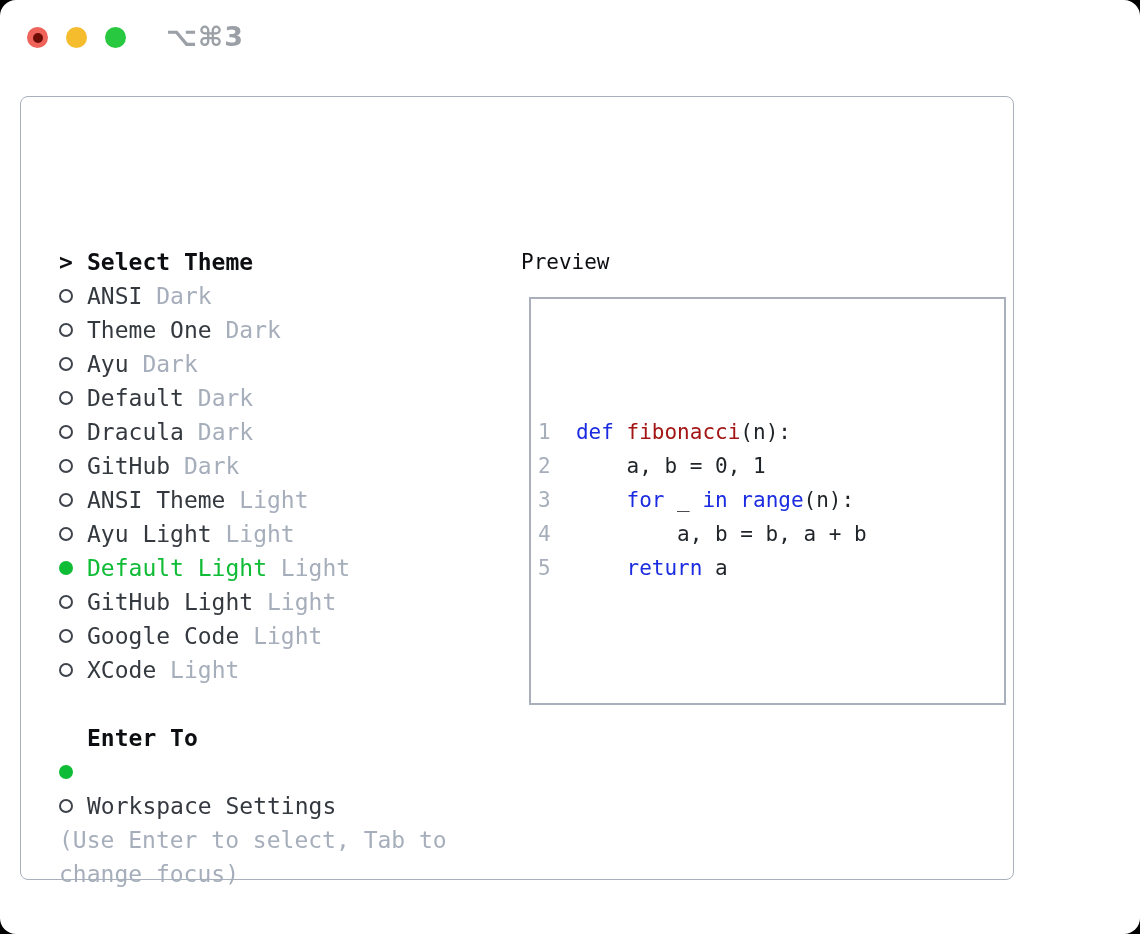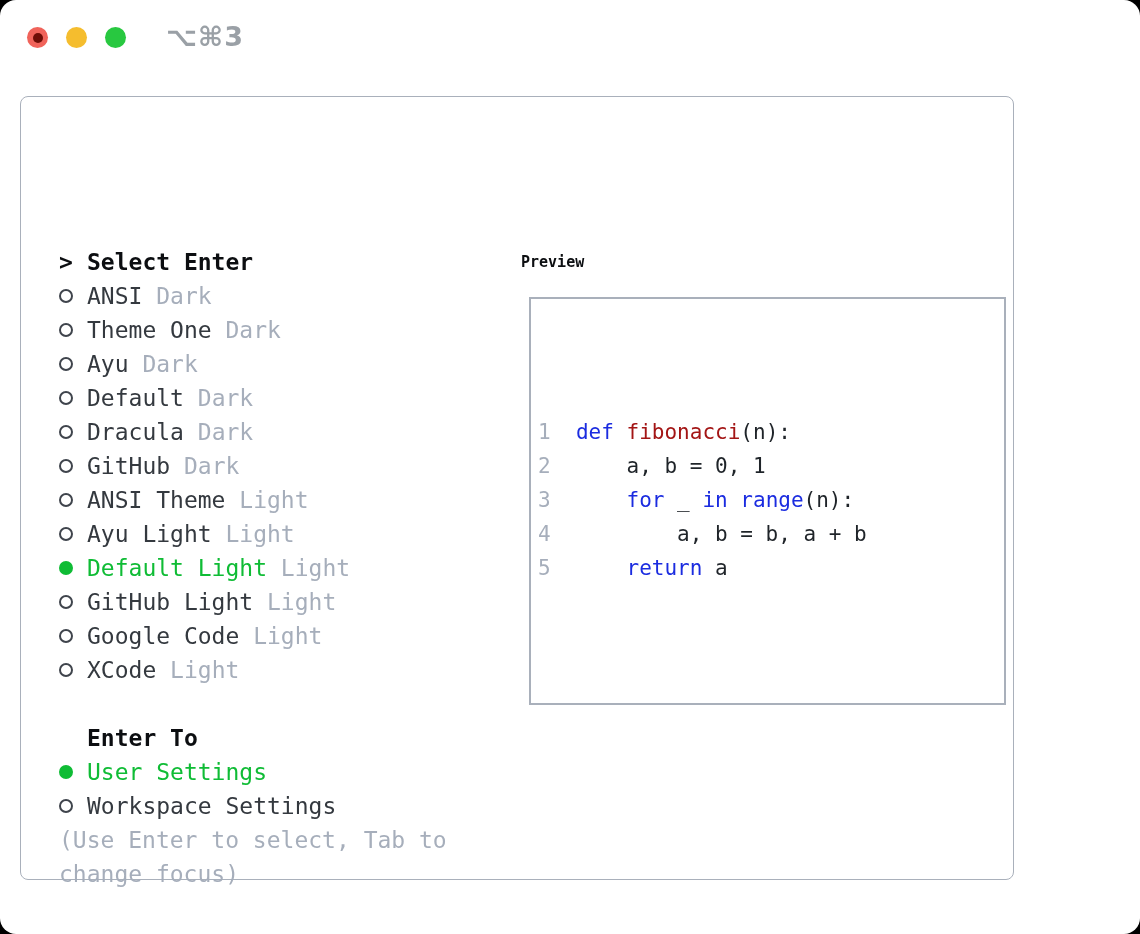--- a/index.html
+++ b/index.html
@@ -45,21 +45,21 @@
   .circle{width:14px;height:14px;border:2px solid #3f444c;border-radius:50%;}
   .circle.filled{background:var(--selected-green);border-color:var(--selected-green);}
   .hdr{font-weight:700;color:var(--heading-black);}
   .variant{color:var(--muted-gray);margin-left:13.85px;}
   .selected .name{color:var(--selected-green);}
   .section-gap{height:34px;}
   .help{color:var(--muted-gray);line-height:34px;}
 
   
   .preview-header{position:absolute;left:500px;top:148px;height:34px;display:flex;align-items:center;
-    font-size:15px;font-weight:700;color:var(--heading-black);}
+    font-size:21px;font-weight:400;color:var(--heading-black);}
   .preview-box{position:absolute;left:508px;top:200px;width:477px;height:408px;
     border:2px solid var(--border-gray);background:#fff;overflow:hidden;}
   .codeblock{padding:48px 12px 8px 7px;font-size:21px;line-height:34px;white-space:pre;color:var(--code-text);}
   .line-gap{height:34px;}
   .seg-num{color:var(--muted-gray);}
   .seg-kw{color:var(--keyword-blue);}
   .seg-fn{color:var(--function-red);}
   .seg-plain{color:var(--code-text);}
 </style>
 </head>
@@ -70,21 +70,21 @@
   <div class="traffic red"></div>
   <div class="traffic yellow"></div>
   <div class="traffic green"></div>
   <div class="shortcut">⌥⌘3</div>
 
   <div class="panel">
 
     <div class="sidebar">
       <div class="row">
         <span class="marker-col"><span class="caret">&gt;</span></span>
-        <span class="hdr">Select Enter</span>
+        <span class="hdr">Select Theme</span>
       </div>
 
       <div id="theme-list">
           <div class="row"><span class="marker-col"><span class="circle"></span></span><span class="name">ANSI</span><span class="variant">Dark</span></div>
           <div class="row"><span class="marker-col"><span class="circle"></span></span><span class="name">Theme One</span><span class="variant">Dark</span></div>
           <div class="row"><span class="marker-col"><span class="circle"></span></span><span class="name">Ayu</span><span class="variant">Dark</span></div>
           <div class="row"><span class="marker-col"><span class="circle"></span></span><span class="name">Default</span><span class="variant">Dark</span></div>
           <div class="row"><span class="marker-col"><span class="circle"></span></span><span class="name">Dracula</span><span class="variant">Dark</span></div>
           <div class="row"><span class="marker-col"><span class="circle"></span></span><span class="name">GitHub</span><span class="variant">Dark</span></div>
           <div class="row"><span class="marker-col"><span class="circle"></span></span><span class="name">ANSI Theme</span><span class="variant">Light</span></div>
@@ -96,21 +96,21 @@
         </div>
 
       <div class="section-gap"></div>
 
       <div class="row">
         <span class="marker-col"></span>
         <span class="hdr">Enter To</span>
       </div>
 
       <div id="apply-list">
-          <div class="row selected"><span class="marker-col"><span class="circle filled"></span></span><span class="name">User Settings</span></div>
+          <div class="row selected"><span class="marker-col"><span class="circle filled"></span></span></div>
           <div class="row"><span class="marker-col"><span class="circle"></span></span><span class="name">Workspace Settings</span></div>
         </div>
 
       <div class="help">
         <div>(Use Enter to select, Tab to</div>
         <div>change focus)</div>
       </div>
     </div>
 
     <div class="preview-header">

